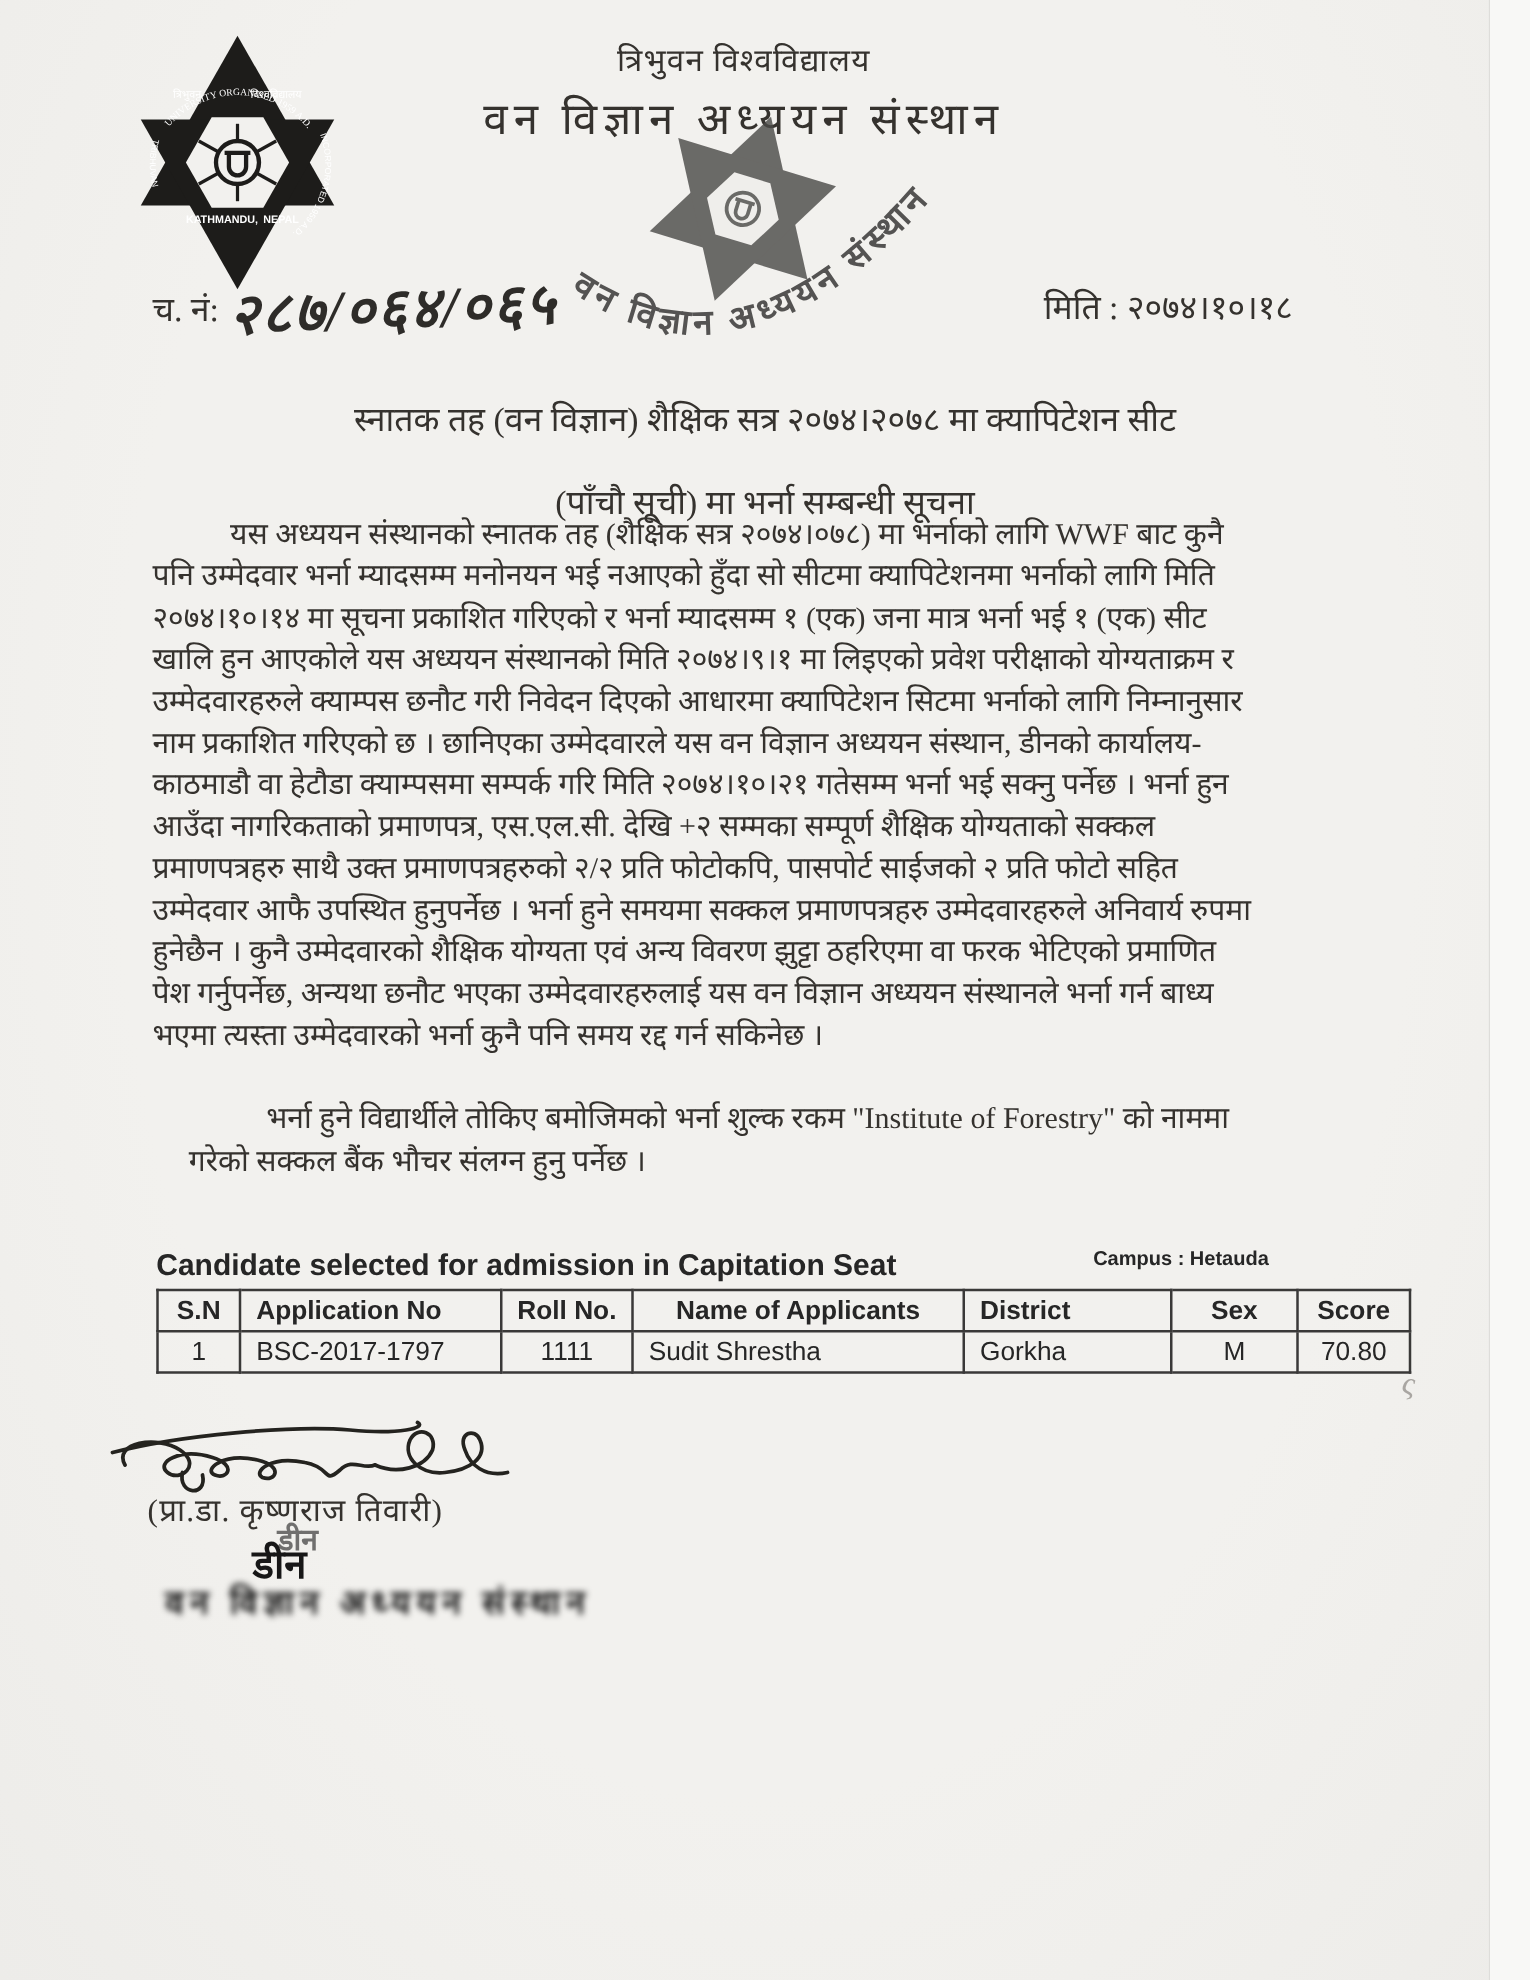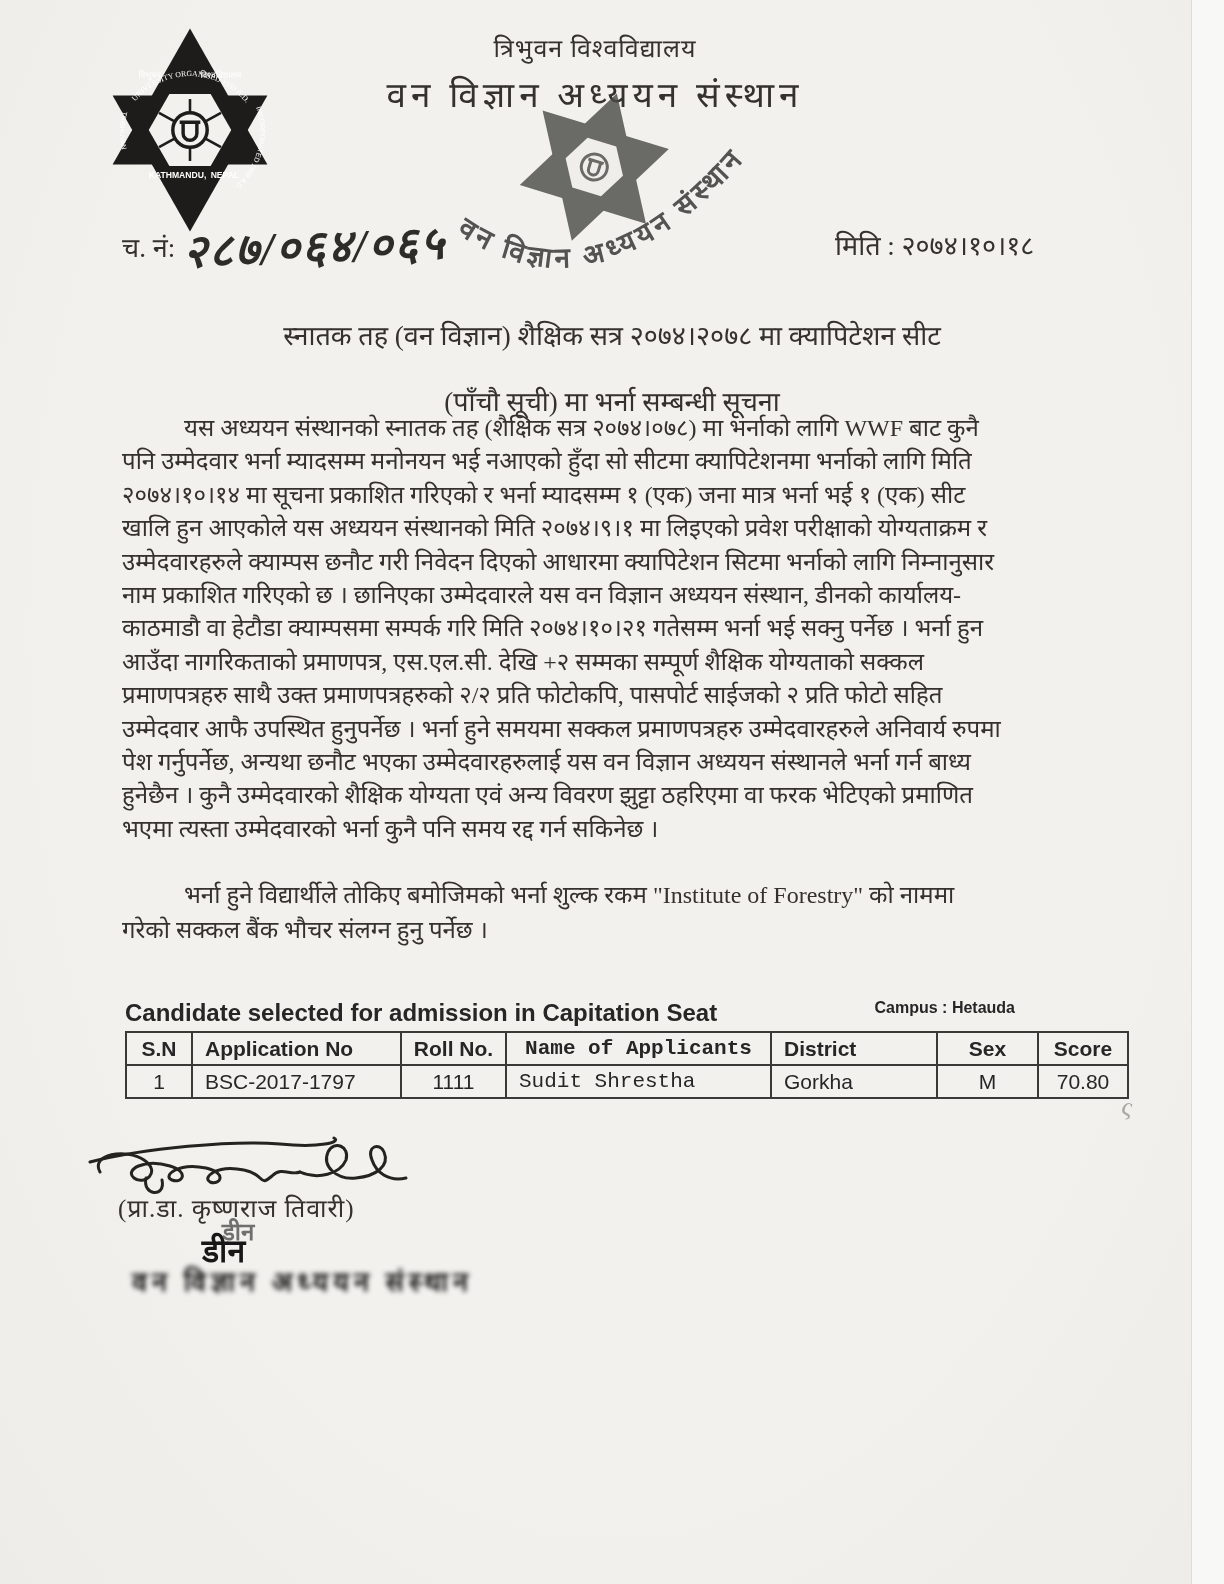--- a/index.html
+++ b/index.html
@@ -34,36 +34,36 @@
   .date-line{position:absolute; left:835px; top:226px; font-size:27px;font-family:Liberation Serif, serif;}
   
   .title-block{position:absolute; left:0; top:292px; width:1224px; text-align:center; line-height:43px;}
   .title-line{font-size:27px;margin-top:23px;}
   
   .para{position:absolute; left:122px; width:908px; font-size:24px;}
   .para .line{height:33.4px; line-height:33.4px; white-space:nowrap;}
   .para .line:first-child{text-indent:62px;}
   .para1{top:412px;}
   .para2{top:878px;}
-  .para2 .line{height:35px; line-height:35px;}
+  .para2 .line{height:35px; line-height:35px;margin-left:29px;}
   
   .table-caption-row{position:absolute; left:125px; top:999px; width:890px; font-family:"Liberation Sans",sans-serif;}
   .table-caption{float:left; font-size:24px; font-weight:bold; color:var(--table-ink);}
   .campus-label{float:right; font-size:16px; font-weight:bold; color:var(--table-ink);}
   table.admission{
     position:absolute; left:125px; top:1031px; border-collapse:collapse;
     font-family:"Liberation Sans",sans-serif; font-size:21px; color:var(--table-ink);
     table-layout:fixed;
   }
   table.admission th, table.admission td{
     border:2px solid #3a3938; height:31px; padding:0 6px; overflow:hidden;
   }
   table.admission th{font-weight:bold; text-align:center;}
   table.admission td{text-align:center;}
-  .c0{width:52px;} .c1{width:189px;} .c2{width:91px;} .c3{width:245px;font-family:Liberation Mono, monospace;} .c4{width:146px;} .c5{width:87px;} .c6{width:76px;}
+  .c0{width:52px;} .c1{width:189px;} .c2{width:91px;} .c3{width:245px;} .c4{width:146px;} .c5{width:87px;} .c6{width:76px;}
   table.admission th.c1, table.admission td.c1,
   table.admission td.c3,
   table.admission th.c4, table.admission td.c4{text-align:left; padding-left:12px;}
   
   .signature{position:absolute; left:84px; top:1122px; width:330px; height:86px;}
   .signatory-name{position:absolute; left:118px; top:1190px; font-size:25px; letter-spacing:1px;}
   .dean-stamp{position:absolute; left:196px; top:1218px; width:160px; height:52px; filter:blur(0.4px);}
   .dean-stamp .d1{position:absolute; left:26px; top:-4px; font-size:24px; font-weight:bold; color:#2a2a2a; opacity:.65;}
   .dean-stamp .d2{position:absolute; left:6px; top:10px; font-size:32px; font-weight:bold; color:#171717;}
   .stamp-smudge{
@@ -148,22 +148,22 @@
       <div class="line">यस अध्ययन संस्थानको स्नातक तह (शैक्षिक सत्र २०७४।०७८) मा भर्नाको लागि WWF बाट कुनै</div>
       <div class="line">पनि उम्मेदवार भर्ना म्यादसम्म मनोनयन भई नआएको हुँदा सो सीटमा क्यापिटेशनमा भर्नाको लागि मिति</div>
       <div class="line">२०७४।१०।१४ मा सूचना प्रकाशित गरिएको र भर्ना म्यादसम्म १ (एक) जना मात्र भर्ना भई १ (एक) सीट</div>
       <div class="line">खालि हुन आएकोले यस अध्ययन संस्थानको मिति २०७४।९।१ मा लिइएको प्रवेश परीक्षाको योग्यताक्रम र</div>
       <div class="line">उम्मेदवारहरुले क्याम्पस छनौट गरी निवेदन दिएको आधारमा क्यापिटेशन सिटमा भर्नाको लागि निम्नानुसार</div>
       <div class="line">नाम प्रकाशित गरिएको छ । छानिएका उम्मेदवारले यस वन विज्ञान अध्ययन संस्थान, डीनको कार्यालय-</div>
       <div class="line">काठमाडौ वा हेटौडा क्याम्पसमा सम्पर्क गरि मिति २०७४।१०।२१ गतेसम्म भर्ना भई सक्नु पर्नेछ । भर्ना हुन</div>
       <div class="line">आउँदा नागरिकताको प्रमाणपत्र, एस.एल.सी. देखि +२ सम्मका सम्पूर्ण शैक्षिक योग्यताको सक्कल</div>
       <div class="line">प्रमाणपत्रहरु साथै उक्त प्रमाणपत्रहरुको २/२ प्रति फोटोकपि, पासपोर्ट साईजको २ प्रति फोटो सहित</div>
       <div class="line">उम्मेदवार आफै उपस्थित हुनुपर्नेछ । भर्ना हुने समयमा सक्कल प्रमाणपत्रहरु उम्मेदवारहरुले अनिवार्य रुपमा</div>
+      <div class="line">हुनेछैन । कुनै उम्मेदवारको शैक्षिक योग्यता एवं अन्य विवरण झुट्टा ठहरिएमा वा फरक भेटिएको प्रमाणित</div>
       <div class="line">पेश गर्नुपर्नेछ, अन्यथा छनौट भएका उम्मेदवारहरुलाई यस वन विज्ञान अध्ययन संस्थानले भर्ना गर्न बाध्य</div>
-      <div class="line">हुनेछैन । कुनै उम्मेदवारको शैक्षिक योग्यता एवं अन्य विवरण झुट्टा ठहरिएमा वा फरक भेटिएको प्रमाणित</div>
       <div class="line">भएमा त्यस्ता उम्मेदवारको भर्ना कुनै पनि समय रद्द गर्न सकिनेछ ।</div>
     </div>
   <div class="para para2">
       <div class="line">भर्ना हुने विद्यार्थीले तोकिए बमोजिमको भर्ना शुल्क रकम "Institute of Forestry" को नाममा</div>
       <div class="line">गरेको सक्कल बैंक भौचर संलग्न हुनु पर्नेछ ।</div>
     </div>
 
   <div class="table-caption-row">
     <span class="table-caption">Candidate selected for admission in Capitation Seat</span>
     <span class="campus-label">Campus : Hetauda</span>

